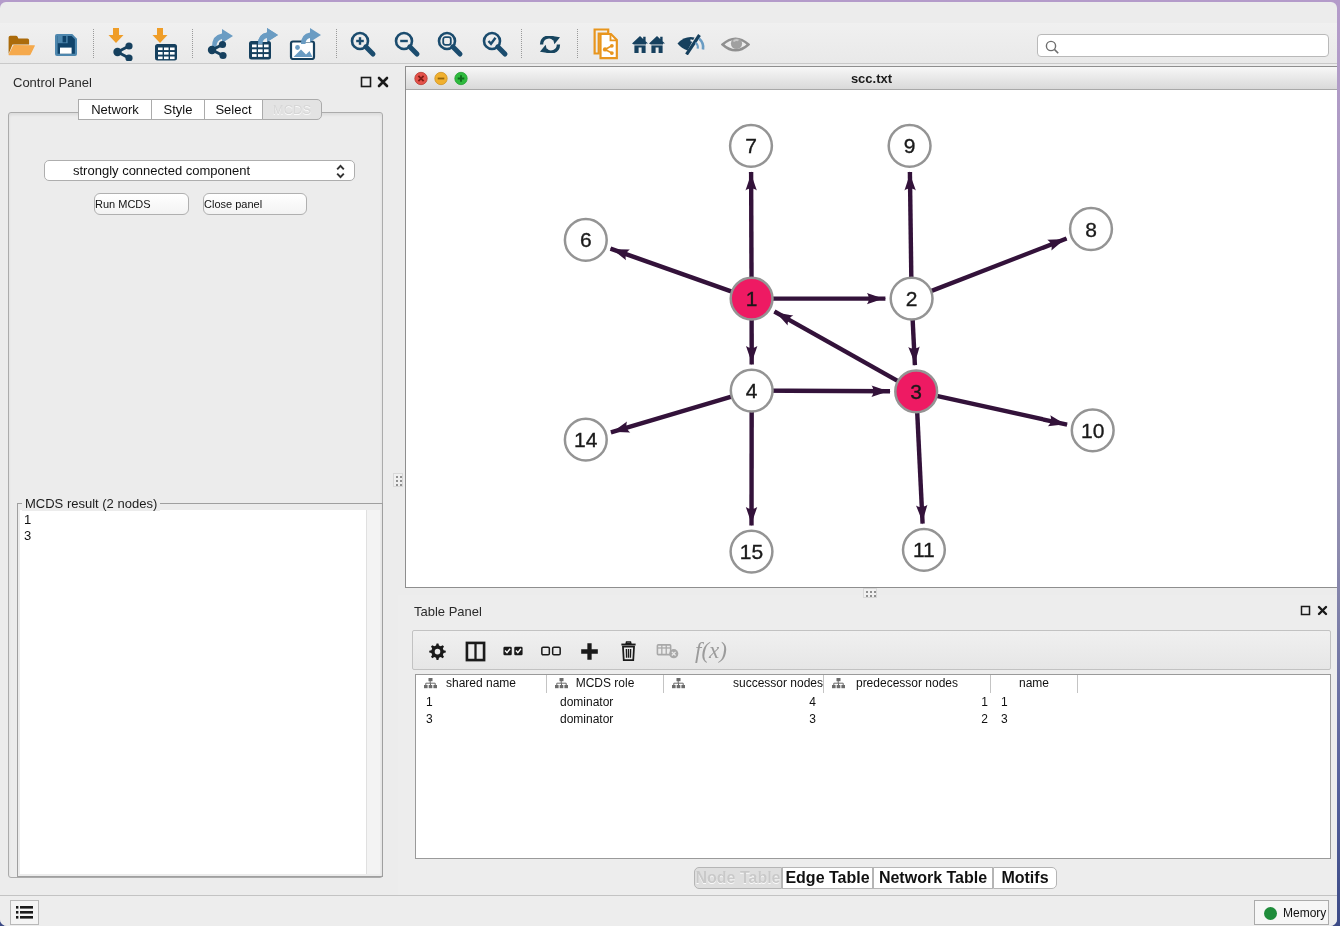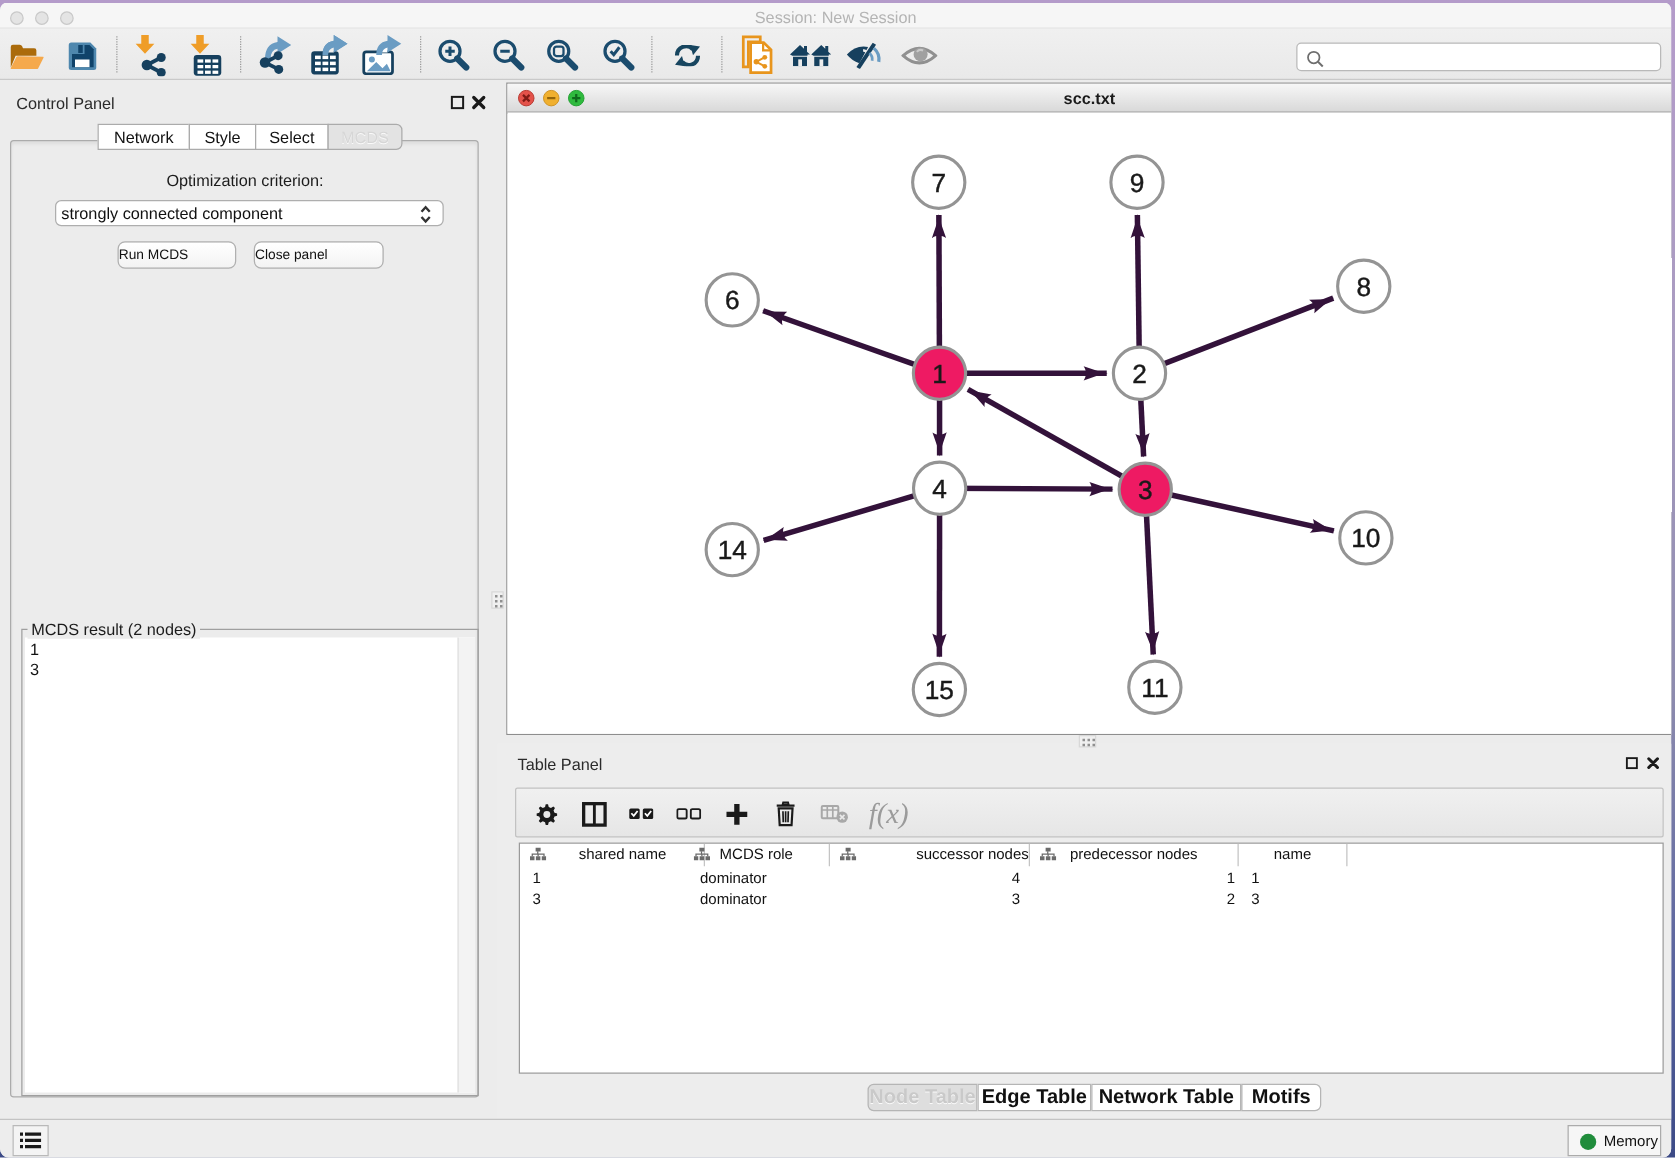--- a/index.html
+++ b/index.html
@@ -24,21 +24,21 @@
 
 #control { position:absolute; left:0; top:63px; width:392px; height:830px; background:#ececec; }
 #cp-title { position:absolute; left:13px; top:10px; font-size:13px; color:#2b2b2b; }
 #cp-pane { position:absolute; left:8px; top:47px; width:375px; height:766px;
   border:1px solid #ababab; border-radius:3px; background:#ececec;
   box-shadow:inset 0 2px 3px rgba(0,0,0,0.07); }
 .cptab { position:absolute; top:34px; height:21px; font-size:13px; color:#111; text-align:center;
   background:#fff; border:1px solid #ababab; line-height:19px; }
 #opt-label { position:absolute; left:0; top:72px; width:392px; text-align:center; font-size:13px; color:#1c1c1c; }
 #opt-select { position:absolute; left:44px; top:95px; width:311px; height:21px; background:#fff;
-  border:1px solid #aeaeae; border-radius:5px; font-size:13px; color:#111; line-height:19px; padding-left:4px; }
+  border:1px solid #aeaeae; border-radius:5px; font-size:13px; color:#111; line-height:19px; padding-left:28px; }
 .cpbtn { position:absolute; top:128px; height:22px; background:linear-gradient(#ffffff,#f3f3f3);
   border:1px solid #b0b0b0; border-radius:6px; font-size:11px; color:#111; text-align:left; line-height:20px; }
 #mcds-box { position:absolute; left:17px; top:438px; width:366px; height:374px; border:1px solid #9f9f9f; }
 #mcds-legend { position:absolute; left:4px; top:-8px; background:#ececec; font-size:13px; color:#1c1c1c; padding:0 3px; }
 #mcds-white { position:absolute; left:2px; top:6px; right:2px; bottom:2px; background:#fff; }
 #mcds-scroll { position:absolute; right:0; top:0; width:14px; height:100%; background:#f3f3f3; border-left:1px solid #e0e0e0; }
 #mcds-text { position:absolute; left:4px; top:2px; font-size:13px; color:#111; line-height:15.5px; }
 
 #netwin { position:absolute; left:405px; top:64px; width:933px; height:522px;
   border:1px solid #8e8e8e; background:#fff;padding-left:16px; }
@@ -61,26 +61,20 @@
 
 #statusbar { position:absolute; left:0; top:893px; width:1337px; height:33px; background:#ededed; border-top:1px solid #c3c3c3; }
 #sb-listbtn { position:absolute; left:10px; top:4px; width:29px; height:25px; background:#f4f4f4; border:1px solid #b9b9b9; }
 #sb-mem { position:absolute; right:8px; top:4px; width:75px; height:25px; background:#f6f6f6; border:1px solid #ababab; font-size:12px; color:#111; }
 </style>
 </head>
 <body>
 <div id="desktop">
 <div id="win">
 
-  <div id="titlebar">
-    <div class="tlight" style="left:8px;"></div>
-    <div class="tlight" style="left:28px;"></div>
-    <div class="tlight" style="left:48px;"></div>
-    <div id="title-text">Session: New Session</div>
-  </div>
 
   <div id="toolbar">
     <svg class="ticon" style="left:8px;top:12px" width="28" height="21" viewBox="0 0 28 21">
       <path d="M0.6,19 L0.6,2.5 Q0.6,0.8 2.3,0.8 L7.8,0.8 Q9.2,0.8 9.7,2 L10.4,3.6 L19.4,3.6 Q21.1,3.6 21.1,5.3 L21.1,9.5 L4.5,9.5 Z" fill="#ab6b0b"></path>
       <path d="M1,20.2 Q0.2,20.2 0.6,19.4 L5.1,10.6 Q5.5,9.9 6.3,9.9 L26.4,10.3 Q27.2,10.3 26.8,11.1 L22.6,19.5 Q22.2,20.2 21.4,20.2 Z" fill="#f5a94c"></path>
     </svg>
     <svg class="ticon" style="left:54px;top:10px" width="24" height="24" viewBox="0 0 24 24">
       <path d="M1,3 Q1,1 3,1 L18.3,1 L23,5.7 L23,21 Q23,23 21,23 L3,23 Q1,23 1,21 Z" fill="#4e87ae"></path>
       <path d="M3.6,3 L17.6,3 L20.9,6.3 L20.9,20.7 L3.6,20.7 Z" fill="#10436a"></path>
       <rect x="3.6" y="3" width="10" height="7.2" fill="#4e87ae"></rect>
@@ -216,21 +210,20 @@
       <rect x="1.5" y="1.5" width="9" height="9" fill="none" stroke="#1a1a1a" stroke-width="1.6"></rect>
     </svg>
     <svg style="position:absolute;left:377px;top:11px" width="12" height="12" viewBox="0 0 12 12">
       <path d="M2,2 L10,10 M10,2 L2,10" stroke="#1a1a1a" stroke-width="2.6" stroke-linecap="round"></path>
     </svg>
     <div id="cp-pane"></div>
     <div class="cptab" style="left:78px; width:74px;">Network</div>
     <div class="cptab" style="left:151px; width:54px;">Style</div>
     <div class="cptab" style="left:204px; width:59px;">Select</div>
     <div class="cptab" style="left:262px; width:60px; background:#e3e3e3; color:#d6d6d6; text-shadow:0 1px 0 #fafafa; border-radius:0 5px 5px 0;">MCDS</div>
-    <div id="opt-label">Optimization criterion:</div>
     <div id="opt-select">strongly connected component
       <svg style="position:absolute;right:8px;top:3px" width="11" height="15" viewBox="0 0 11 15">
         <path d="M2.2,5.4 L5.5,1.8 L8.8,5.4 M2.2,9.6 L5.5,13.2 L8.8,9.6" fill="none" stroke="#333333" stroke-width="1.9"></path>
       </svg>
     </div>
     <div class="cpbtn" style="left:94px; width:95px;">Run MCDS</div>
     <div class="cpbtn" style="left:203px; width:104px;">Close panel</div>
     <div id="mcds-box">
       <div id="mcds-white">
         <div id="mcds-text">1<br>3</div>
@@ -348,21 +341,21 @@
         <rect x="1" y="1" width="15" height="11" rx="1" fill="none" stroke="#a8a8a8" stroke-width="1.8"></rect>
         <line x1="1" y1="4.5" x2="16" y2="4.5" stroke="#a8a8a8" stroke-width="1.5"></line>
         <line x1="6" y1="1" x2="6" y2="12" stroke="#a8a8a8" stroke-width="1.5"></line>
         <line x1="11" y1="1" x2="11" y2="12" stroke="#a8a8a8" stroke-width="1.5"></line>
         <circle cx="19.5" cy="11" r="5.2" fill="#a8a8a8"></circle>
         <path d="M17.4,8.9 L21.6,13.1 M21.6,8.9 L17.4,13.1" stroke="#e9e9e9" stroke-width="1.5"></path>
       </svg>
       <div style="position:absolute;left:282px;top:7px;font-family:'Liberation Serif',serif;font-style:italic;font-size:23px;color:#9b9b9b;">f(x)</div>
     </div>
     <div id="tp-table">
-      <div class="th" style="left:17px; width:131px;">shared name</div>
+      <div class="th" style="left:0; width:131px;">shared name</div>
       <div class="th" style="left:131px; width:117px;">MCDS role</div>
       <div class="th" style="left:248px; width:160px;text-align:right;">successor nodes</div>
       <div class="th" style="left:408px; width:167px;">predecessor nodes</div>
       <div class="th" style="left:575px; width:87px;">name</div>
       <svg class="treeic" style="left:8px;" width="13" height="11" viewBox="0 0 13 11">
             <g fill="#6b6b6b">
               <rect x="4.5" y="0" width="4" height="3.2"></rect>
               <rect x="0" y="7" width="3.6" height="3.2"></rect>
               <rect x="4.7" y="7" width="3.6" height="3.2"></rect>
               <rect x="9.4" y="7" width="3.6" height="3.2"></rect>

